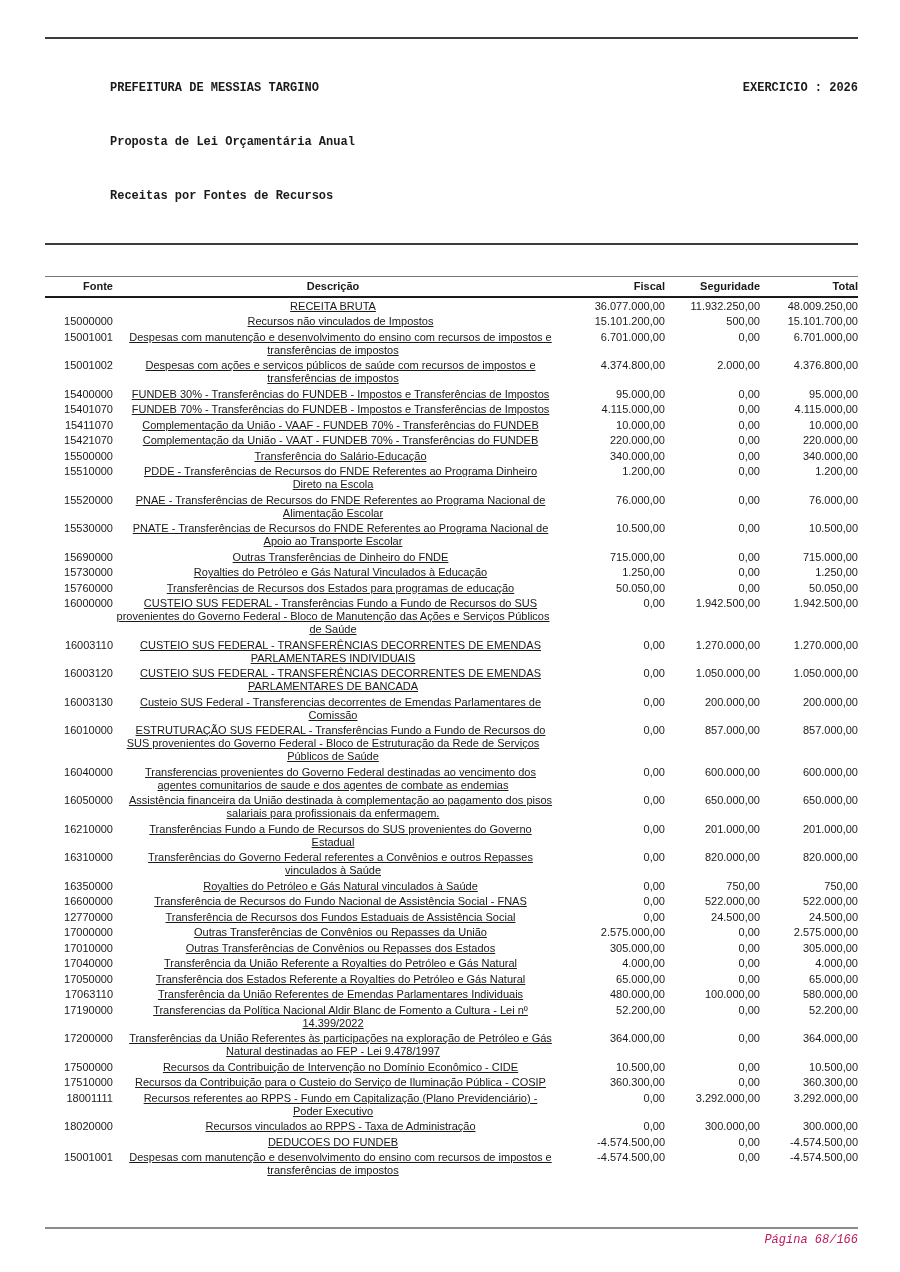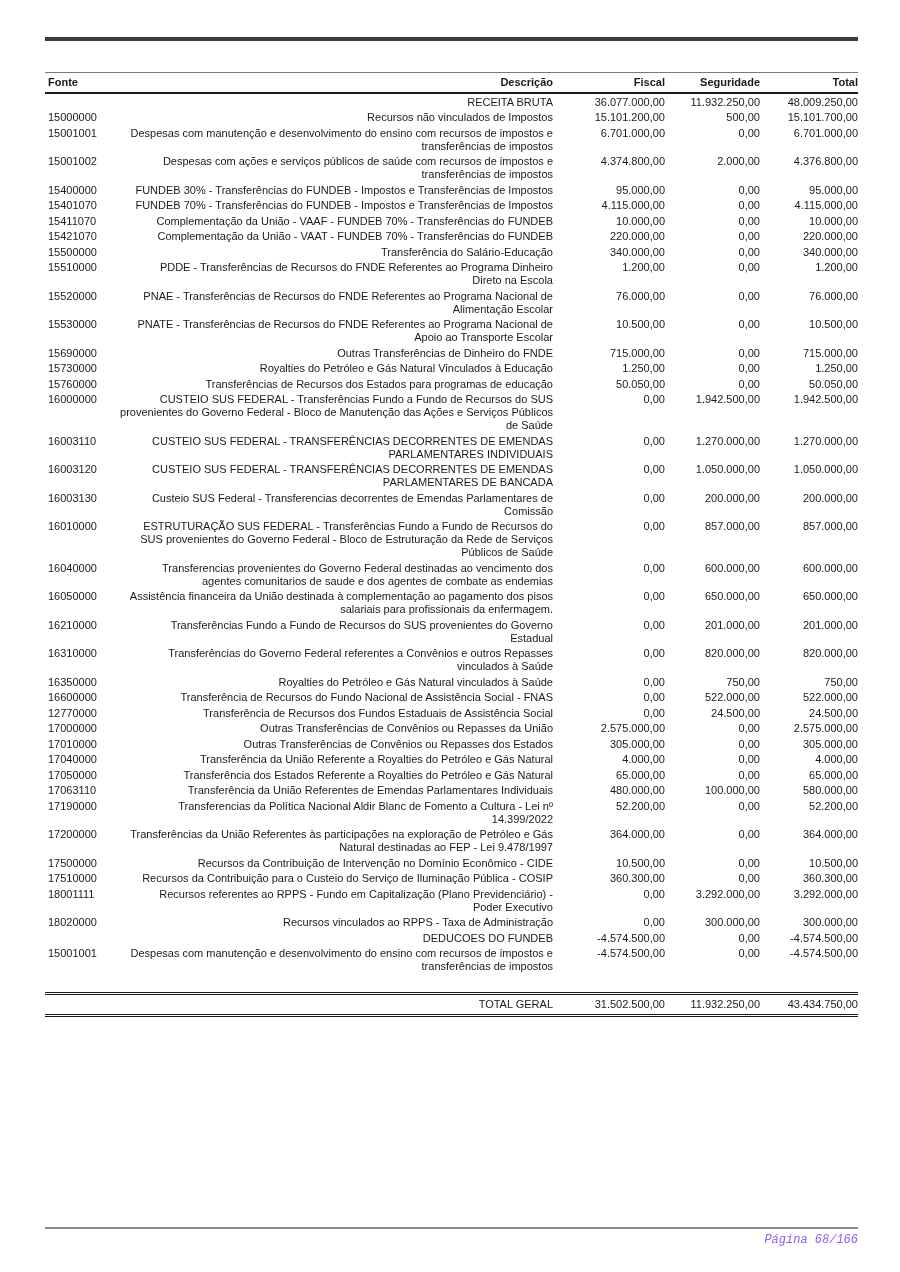--- a/index.html
+++ b/index.html
@@ -12,39 +12,47 @@
   .doc-sub{padding-left:65px;}
   .table-wrap{margin-top:31px;}
   table{border-collapse:collapse;table-layout:fixed;width:813px;font-size:11px;line-height:13px;}
   col.w-fonte{width:68px;}
   col.w-desc{width:455px;}
   col.w-fiscal{width:97px;}
   col.w-seg{width:95px;}
   col.w-total{width:98px;}
   th,td{padding:1.5px 0 1px 0;vertical-align:top;font-weight:normal;}
   thead th{font-weight:bold;border-top:1px solid #777;border-bottom:2px solid #1a1a1a;padding-top:3px;padding-bottom:3px;}
-  .c-fonte{text-align:left;padding-left:3px;}
-  .c-desc{text-align:right;padding-right:15px;}
-  td.c-desc{text-indent:15px;}
+  .c-fonte{text-align:right;padding-left:3px;}
+  .c-desc{text-align:center;padding-right:15px;}
+  td.c-desc{text-indent:15px;text-decoration:underline;}
   tr.summary td.c-desc{text-indent:0;}
   .c-num{text-align:right;}
   .total-table{margin-top:18px;}
   .total-row td{border-top:3px double #1a1a1a;border-bottom:3px double #1a1a1a;padding-top:3px;padding-bottom:3px;}
   .total-row td.c-desc{text-indent:0;}
   .footer{position:absolute;left:45px;top:1227px;width:813px;}
   .footer-rule{height:2px;background:#8c8c8c;}
-  .page-label{text-align:right;font-family:"Liberation Mono",monospace;font-style:italic;font-size:12px;color:#8b5cf6;margin-top:4px;}
+  .page-label{text-align:right;font-family:"Liberation Mono",monospace;font-style:italic;font-size:12px;color:#be185d;margin-top:4px;}
 </style>
 </head>
 <body>
 
 <div class="content">
 
   <div class="rule rule-top"></div>
 
+  <div class="doc-header">
+    <div class="hrow">
+      <span>PREFEITURA DE MESSIAS TARGINO</span>
+      <span>EXERCICIO : 2026</span>
+    </div>
+    <div class="doc-sub">Proposta de Lei Orçamentária Anual</div>
+    <div class="doc-sub">Receitas por Fontes de Recursos</div>
+  </div>
 
   <div class="rule"></div>
 
   <div class="table-wrap">
     <table class="data-table">
       <colgroup>
         <col class="w-fonte">
           <col class="w-desc">
           <col class="w-fiscal">
           <col class="w-seg">
@@ -336,37 +344,19 @@
           <tr>
     <td class="c-fonte">15001001</td>
     <td class="c-desc">Despesas com manutenção e desenvolvimento do ensino com recursos de impostos e transferências de impostos</td>
     <td class="c-num">-4.574.500,00</td>
     <td class="c-num">0,00</td>
     <td class="c-num">-4.574.500,00</td>
   </tr>
         </tbody>
     </table>
 
-    <table class="data-table total-table">
-      <colgroup>
-        <col class="w-fonte">
-          <col class="w-desc">
-          <col class="w-fiscal">
-          <col class="w-seg">
-          <col class="w-total">
-      </colgroup>
-      <tbody>
-        <tr class="total-row">
-          <td class="c-fonte"></td>
-          <td class="c-desc">TOTAL GERAL</td>
-          <td class="c-num">31.502.500,00</td>
-          <td class="c-num">11.932.250,00</td>
-          <td class="c-num">43.434.750,00</td>
-        </tr>
-      </tbody>
-    </table>
   </div>
 </div>
 
 <div class="footer">
   <div class="footer-rule"></div>
   <div class="page-label">Página 68/166</div>
 </div>
 
 </body></html>

